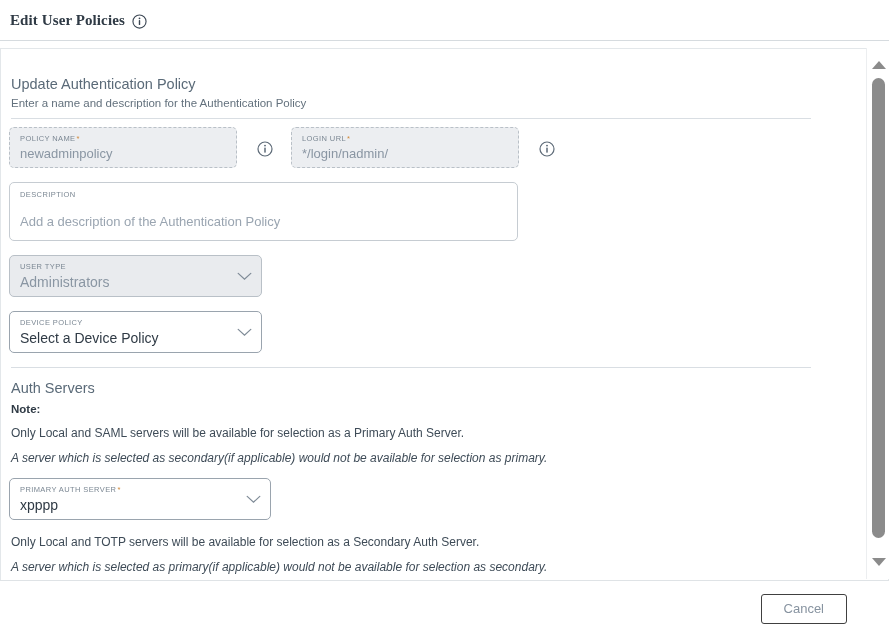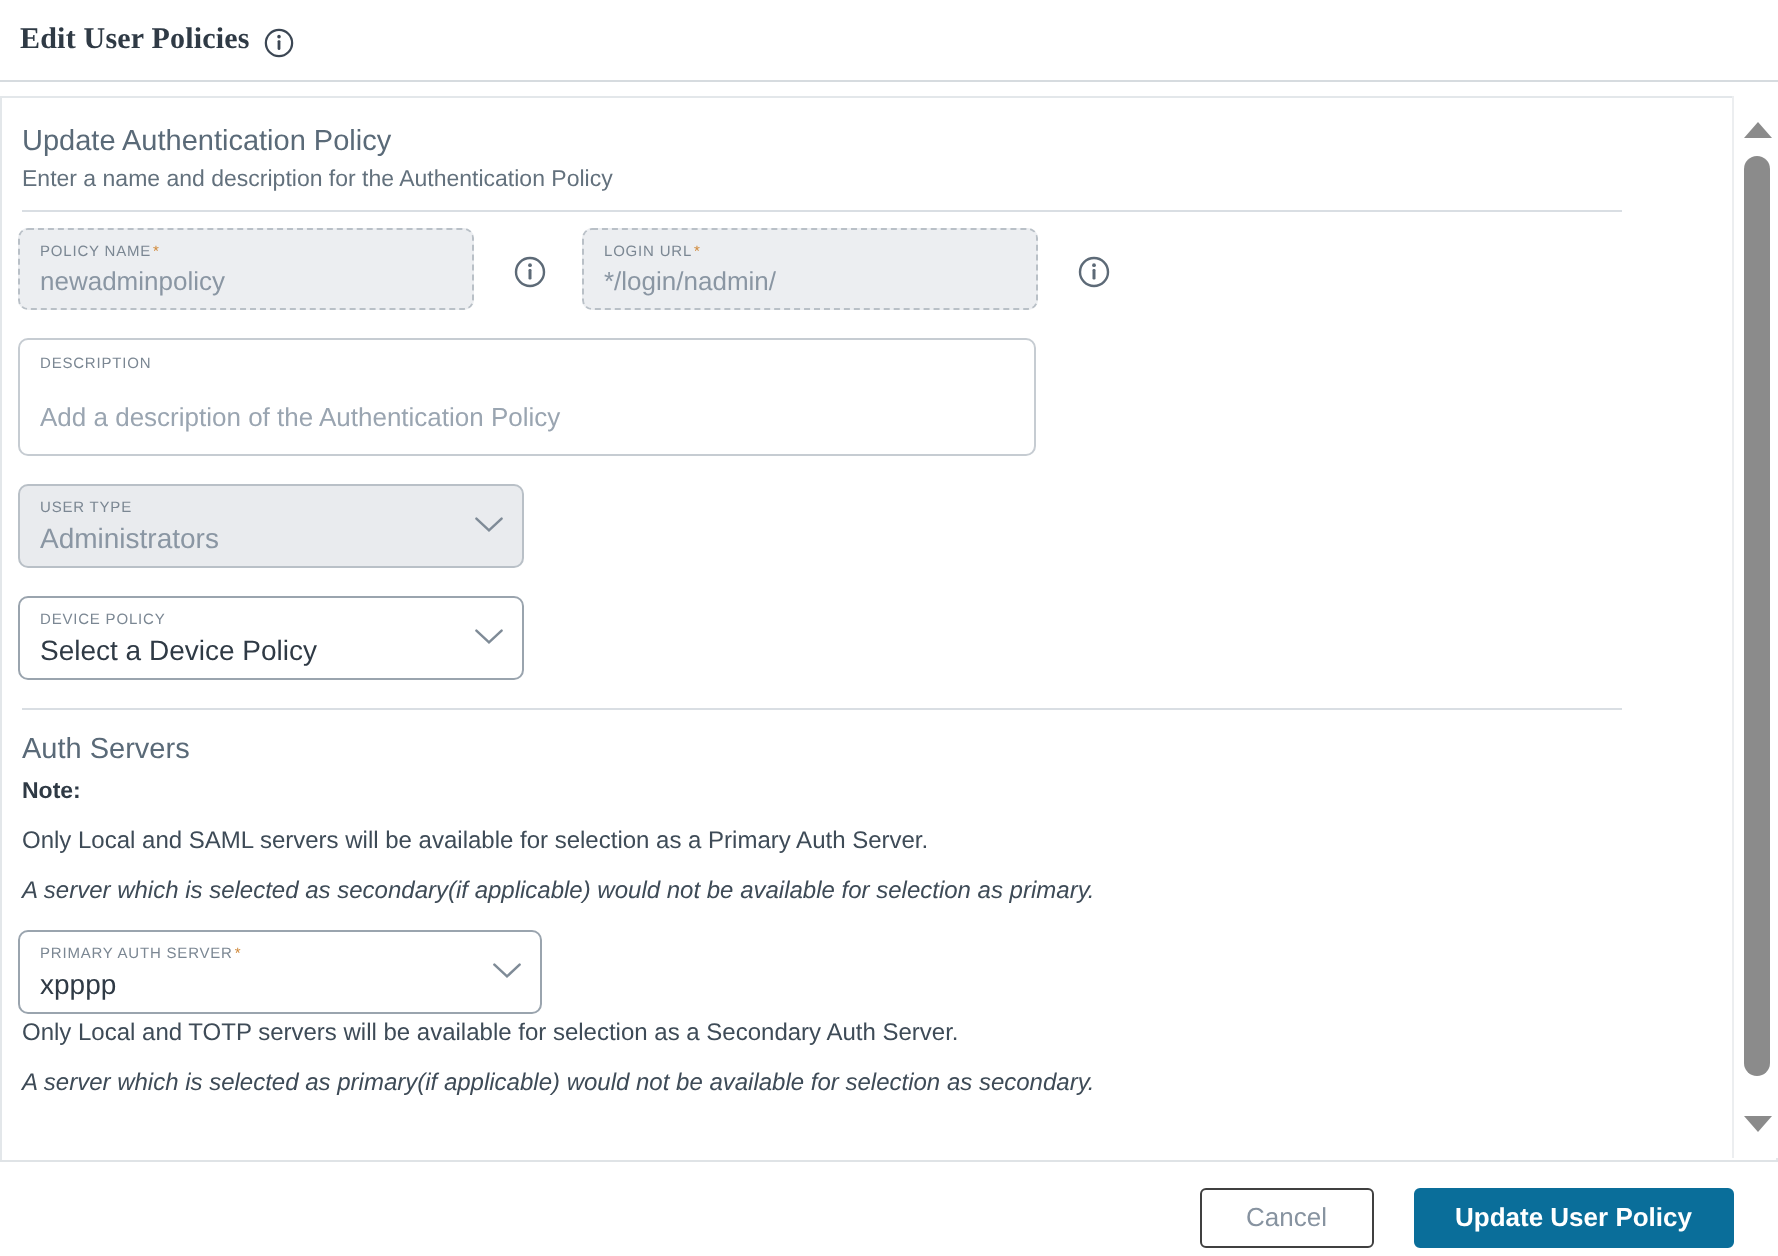--- a/index.html
+++ b/index.html
@@ -63,21 +63,21 @@
   .panel-wrap {
     position: relative;
     height: 531px;
     box-sizing: border-box;
     border-left: 1px solid #e3e7ea;
     border-right: 1px solid #e3e7ea;
     overflow: hidden;
   }
   .panel {
     position: absolute;
-    top: 0; left: 0;
+    top: 13px; left: 0;
     width: 810px;
     height: 531px;
     padding: 0 10px 0 8px;
     box-sizing: border-box;
     overflow: hidden;
   }
 
   .section-title {
     font-size: 14.5px;
     color: #5a6a78;
@@ -382,35 +382,34 @@
           <span>PRIMARY AUTH SERVER</span><span class="req">*</span>
         </div>
         <div class="field-value strong">xpppp</div>
         <span class="chev">
           <svg width="15" height="9" viewBox="0 0 16 10">
             <path d="M1 1.5 L8 8 L15 1.5" fill="none" stroke="#7f8b97" stroke-width="1.4" stroke-linecap="round"></path>
           </svg>
         </span>
       </div>
 
-      <div class="note-line" style="margin-top:2px">Only Local and TOTP servers will be available for selection as a Secondary Auth Server.</div>
+      <div class="note-line" style="margin-top:15px">Only Local and TOTP servers will be available for selection as a Secondary Auth Server.</div>
       <div class="note-line italic">A server which is selected as primary(if applicable) would not be available for selection as secondary.</div>
 
     </div>
   </div>
 
   <div class="scrollbar">
     <div class="sb-arrow up">
       <span class="tri up"></span>
     </div>
     <div class="sb-thumb"></div>
     <div class="sb-arrow down">
       <span class="tri down"></span>
     </div>
   </div>
 
   <div class="footer-rule"></div>
   <div class="footer">
     <button class="btn btn-cancel">Cancel</button>
-    <button class="btn btn-primary">Update User Policy</button>
   </div>
 
 </div>
 
 </body></html>

